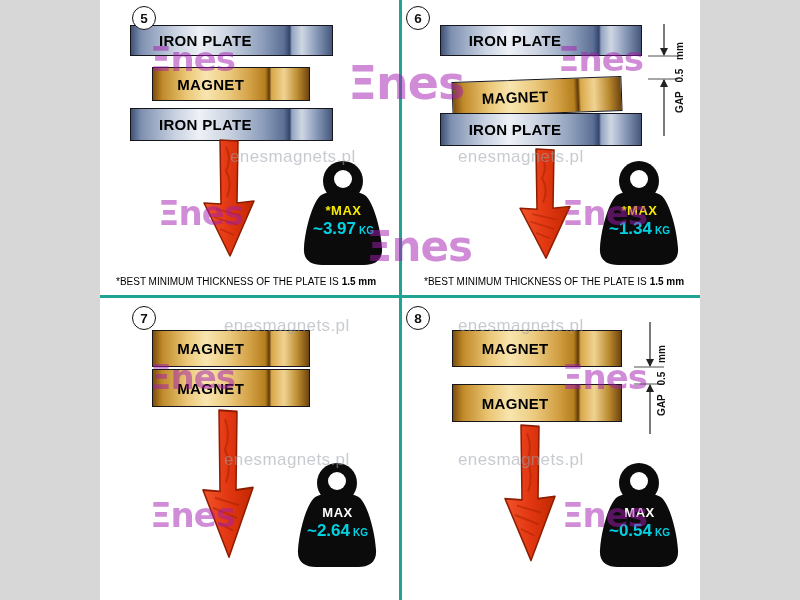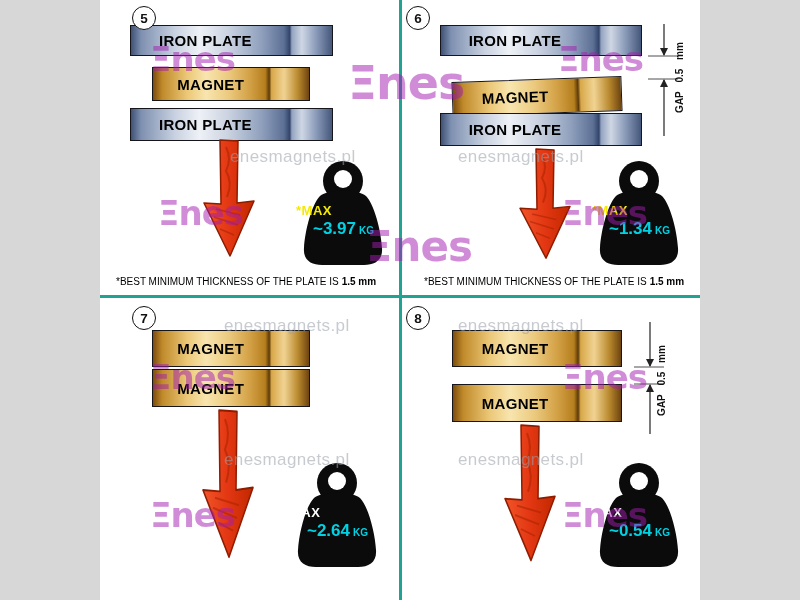--- a/index.html
+++ b/index.html
@@ -20,21 +20,21 @@
         #3f5175 0%, #7e90b0 5%, #c9d2e1 22%, #eef1f6 34%, #ccd4e2 48%, #8fa0bd 65%, #5d7095 76%, #32446a 79%,
         #93a3c0 80%, #cfd7e4 85%, #8b9cba 92%, #45577b 100%)}
   .magnet{background:linear-gradient(90deg,
         #7c4d0e 0%, #c08a2a 6%, #ecc878 22%, #f8e5ae 34%, #eccb80 48%, #d3a146 62%, #b57e1d 72%, #5c390a 74.5%,
         #d8a849 76%, #f0d392 84%, #b9892e 93%, #6e4410 100%)}
 
   .arrow{position:absolute;z-index:3}
 
   .weight{position:absolute;width:95px;height:108px;z-index:4}
   .weight svg{position:absolute;left:0;top:0;width:95px;height:108px}
-  .w-max{position:absolute;top:45px;left:0;width:100%;text-align:left;
+  .w-max{position:absolute;top:45px;left:0;width:100%;text-align:center;
          font-size:13px;font-weight:bold;letter-spacing:.5px;z-index:2}
   .w-val{position:absolute;top:61px;left:0;width:100%;text-align:center;
          font-size:17px;font-weight:bold;color:#00d2e4;z-index:2;white-space:nowrap}
   .w-val .unit{font-size:10px;margin-left:3px}
 
   .footnote{position:absolute;font-size:10px;color:#000;white-space:nowrap;z-index:4}
   .footnote b{margin-left:3px}
 
   .gap-dim{position:absolute;z-index:4}
   .gap-label{position:absolute;width:100px;height:13px;text-align:center;font-size:10px;font-weight:bold;

